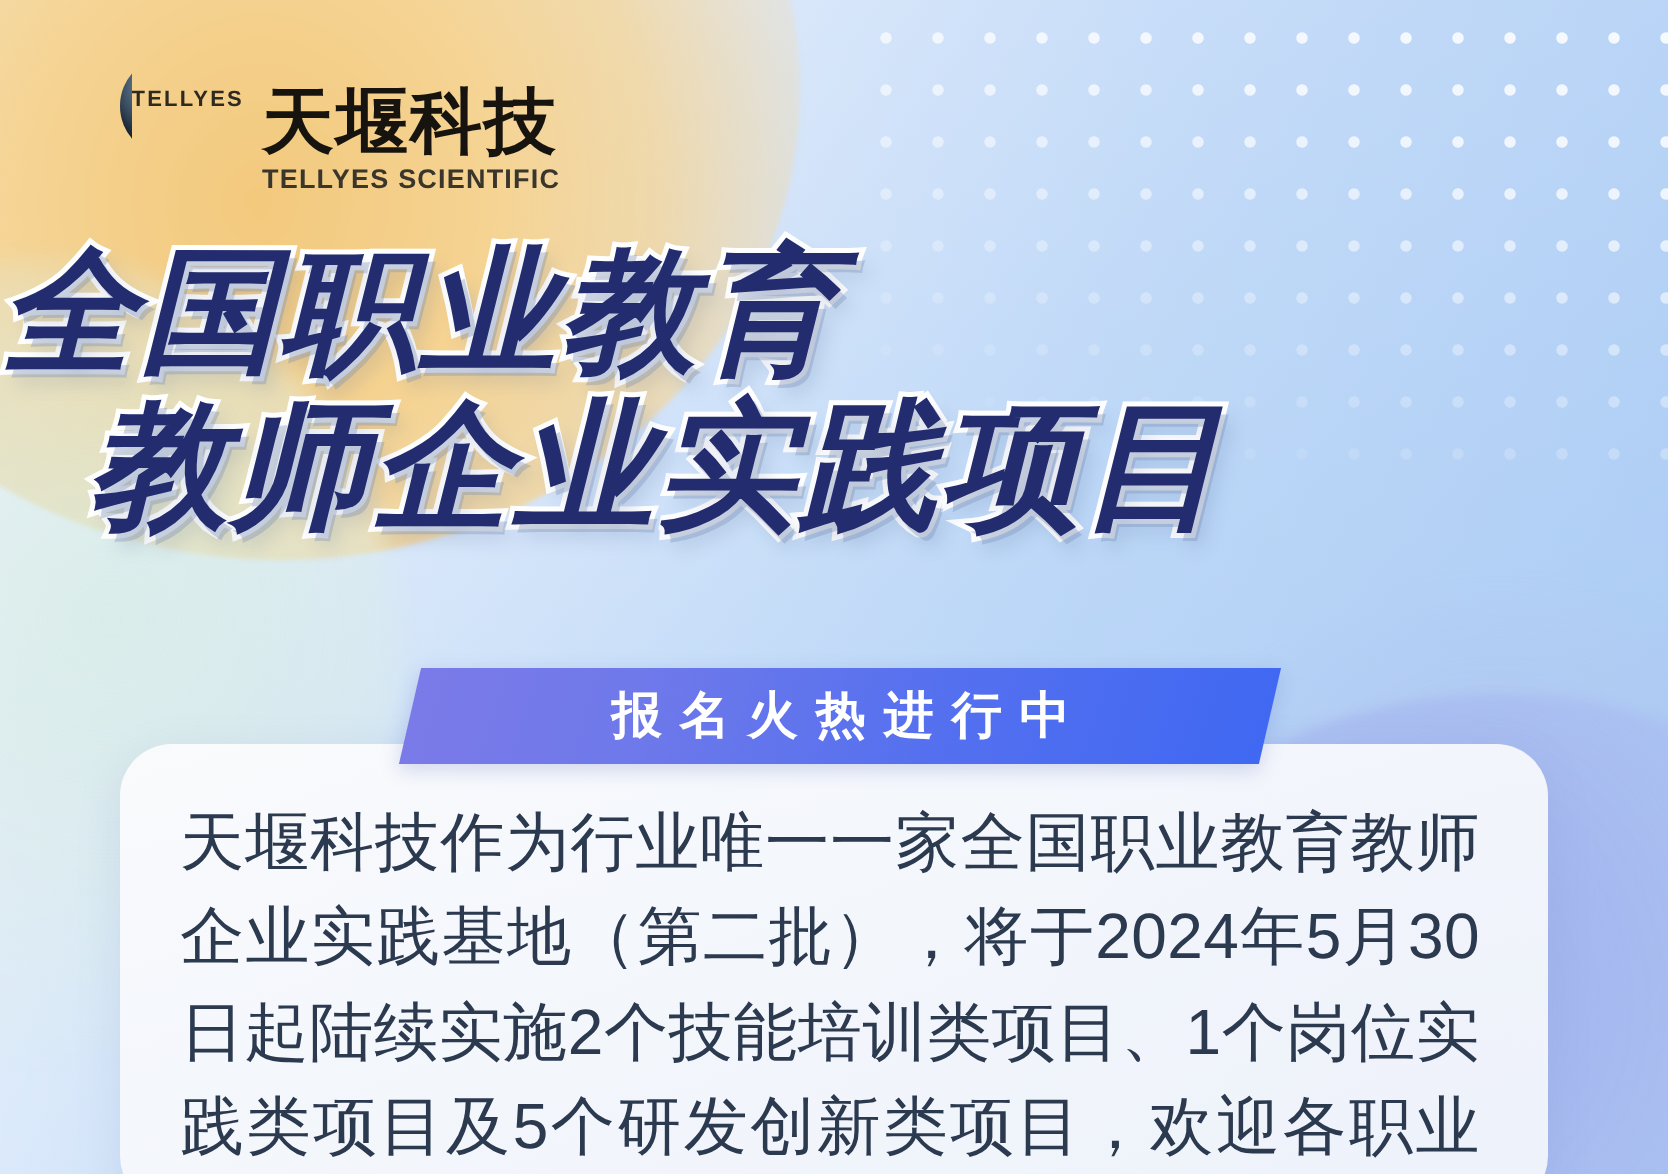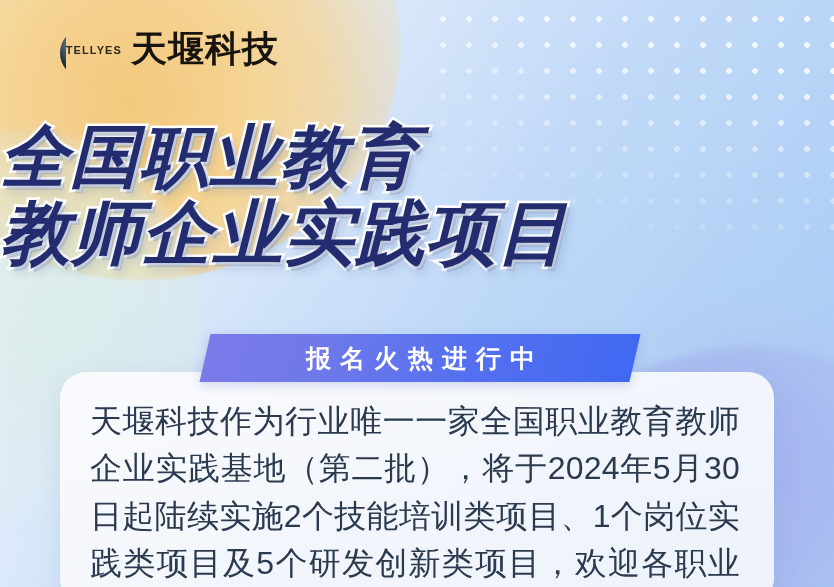--- a/index.html
+++ b/index.html
@@ -203,21 +203,21 @@
     font-size: 11px;
     font-weight: 700;
     letter-spacing: 1.1px;
     color: #2e2a22;
     line-height: 1;
   }
 
   .logo-text-block {
     display: flex;
     flex-direction: column;
-    margin-top: 2px;
+    margin-top: 14px;
   }
 
   .logo-cn {
     font-size: 36px;
     font-weight: 700;
     color: #17140f;
     line-height: 1.08;
     letter-spacing: 1px;
   }
 
@@ -252,20 +252,21 @@
     -webkit-text-stroke: 5px #ffffff;
     paint-order: stroke fill;
     text-shadow:
        3px 4px 0 rgba(120,140,180,0.34),
        5px 7px 9px rgba(90,115,160,0.22);
   }
 
   .headline-line.line2 {
     font-size: 70px;
     letter-spacing: 1px;
+    margin-left: 44px;
   }
 
   
   .ribbon {
     position: absolute;
     left: 205px;
     top: 334px;
     width: 430px;
     height: 48px;
     z-index: 7;
@@ -335,20 +336,21 @@
       <div class="logo-mark">
         <div class="ring"></div>
         <div class="pearl"></div>
         <div class="glint"></div>
       </div>
       <div class="logo-tellyes">TELLYES</div>
     </div>
 
     <div class="logo-text-block">
       <div class="logo-cn">天堰科技</div>
+      <div class="logo-en">TELLYES SCIENTIFIC</div>
     </div>
 
   </div>
 
   <div class="headline">
     <div class="headline-line line1">全国职业教育</div>
     <div class="headline-line line2">教师企业实践项目</div>
   </div>
 
   <div class="ribbon">

